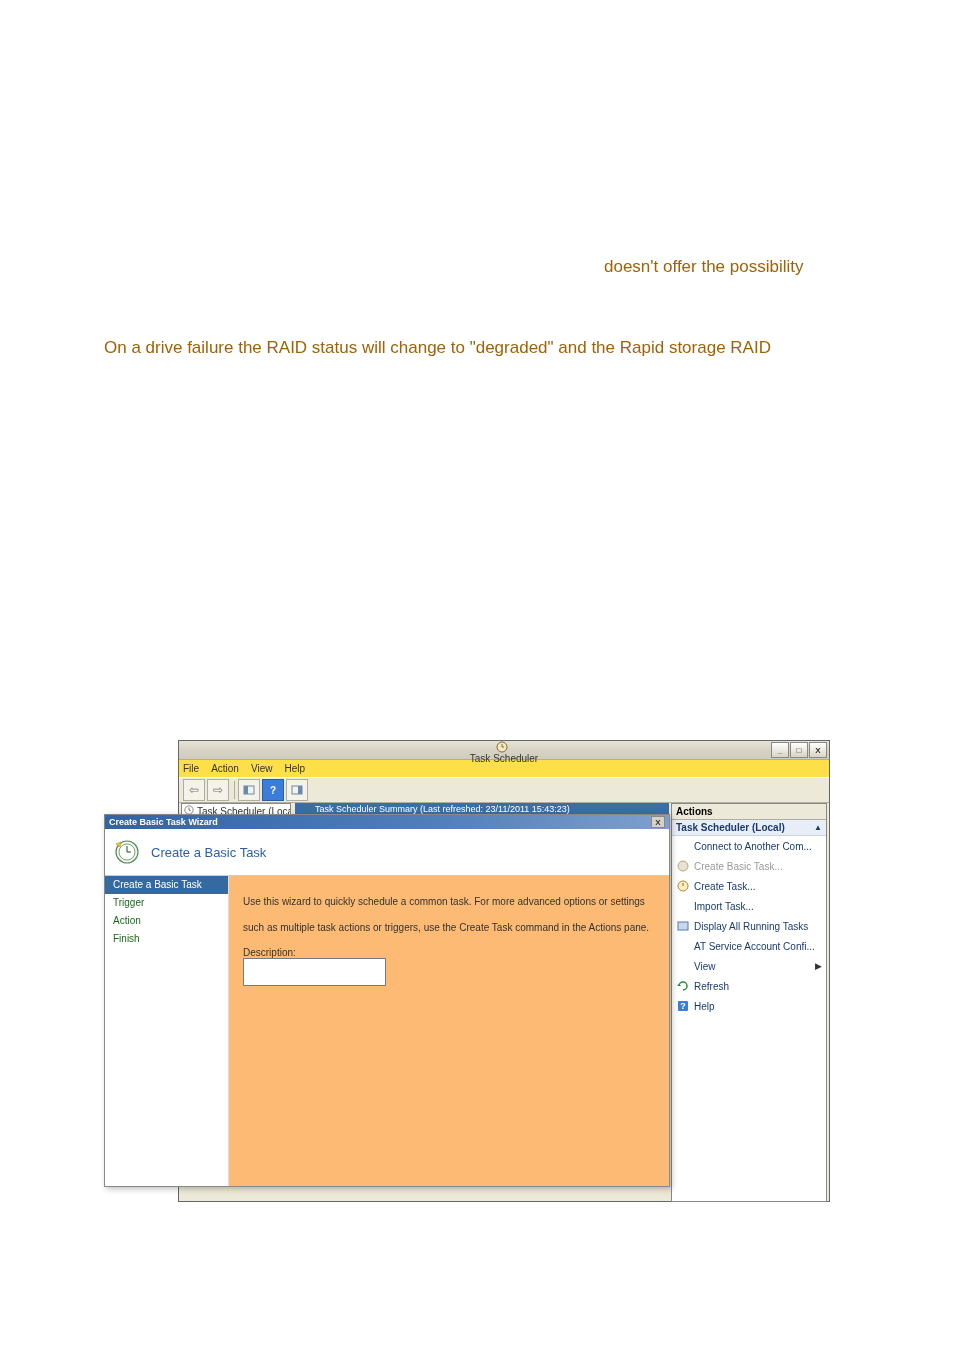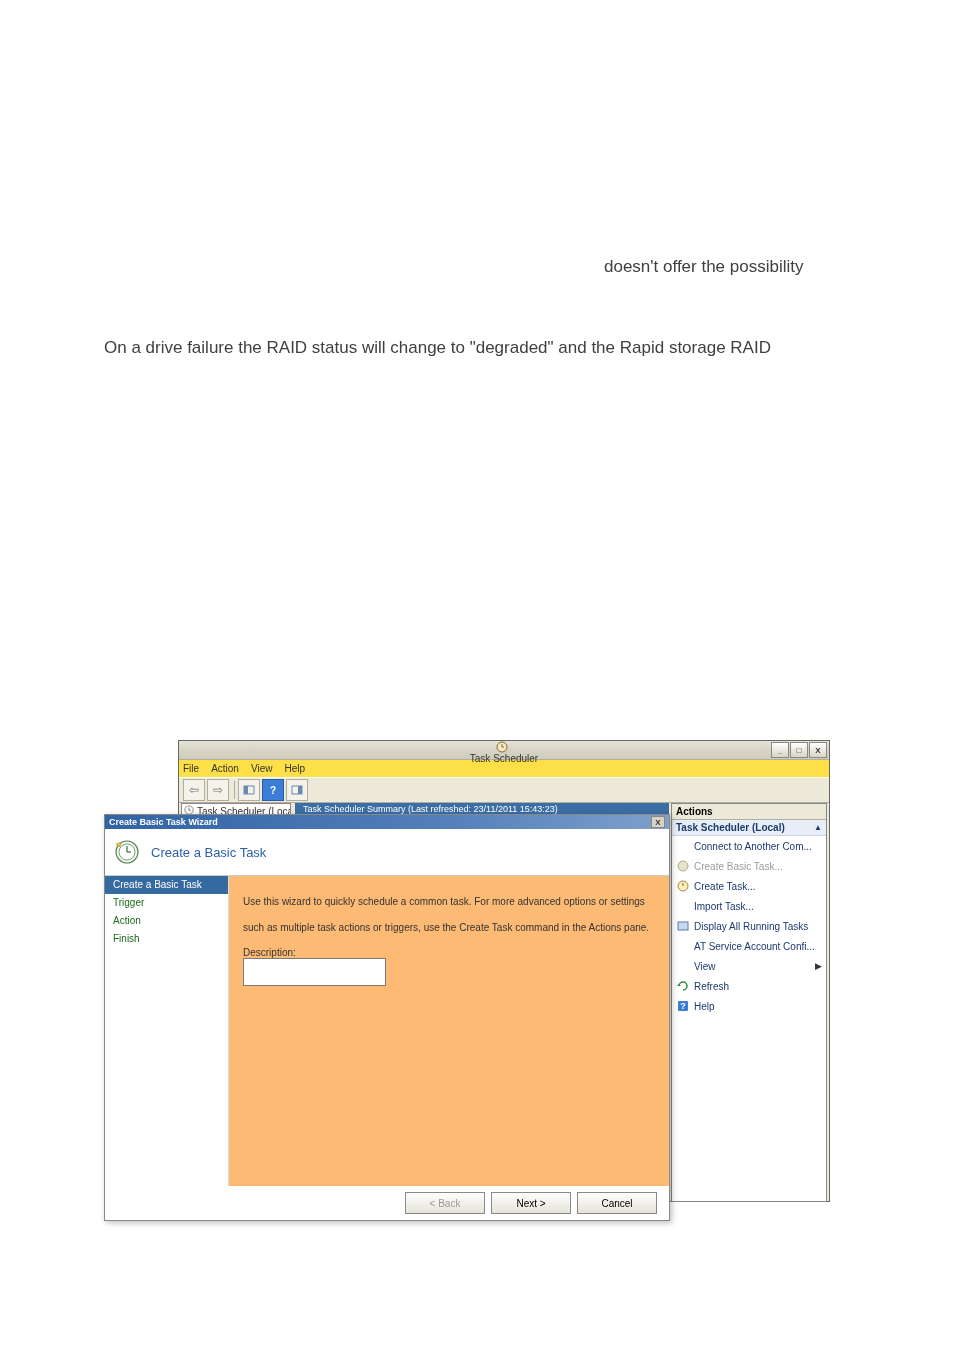--- a/index.html
+++ b/index.html
@@ -6,21 +6,21 @@
     margin: 0;
     font-family: Arial, sans-serif;
     font-size: 16px;
     background: #fff;
     width: 954px;
     height: 1350px;
     position: relative;
   }
   .page-text {
     position: absolute;
-    color: #404040;
+    color: #a16207;
     font-size: 17px;
     line-height: 1.4;
   }
   .window {
     position: absolute;
     left: 178px;
     top: 740px;
     width: 650px;
     height: 460px;
     border: 1px solid #666;
@@ -129,21 +129,21 @@
   }
   .content-pane {
     position: absolute;
     left: 116px;
     top: 0;
     right: 160px;
     height: 14px;
     background: #3b6ea5;
     color: #fff;
     font-size: 9px;
-    padding: 1px 8px;
+    padding: 1px 20px;
     box-sizing: border-box;
     overflow: hidden;
   }
   .actions-pane {
     position: absolute;
     right: 2px;
     top: 0;
     width: 156px;
     bottom: 2px;
     border: 1px solid #888;
@@ -495,18 +495,13 @@
     </div>
     <div class="wiz-form">
       <p>Use this wizard to quickly schedule a common task. For more advanced options or settings</p>
       <p>such as multiple task actions or triggers, use the Create Task command in the Actions pane.</p>
       <div class="wiz-row" style="margin-top:10px;flex-direction:column;">
         <div class="wiz-label">Description:</div>
         <textarea class="wiz-textarea" style=""></textarea>
       </div>
     </div>
   </div>
-  <div class="wizard-footer">
-    <div class="wbtn disabled">&lt; Back</div>
-    <div class="wbtn">Next &gt;</div>
-    <div class="wbtn">Cancel</div>
-  </div>
 </div>
 
 </body></html>

